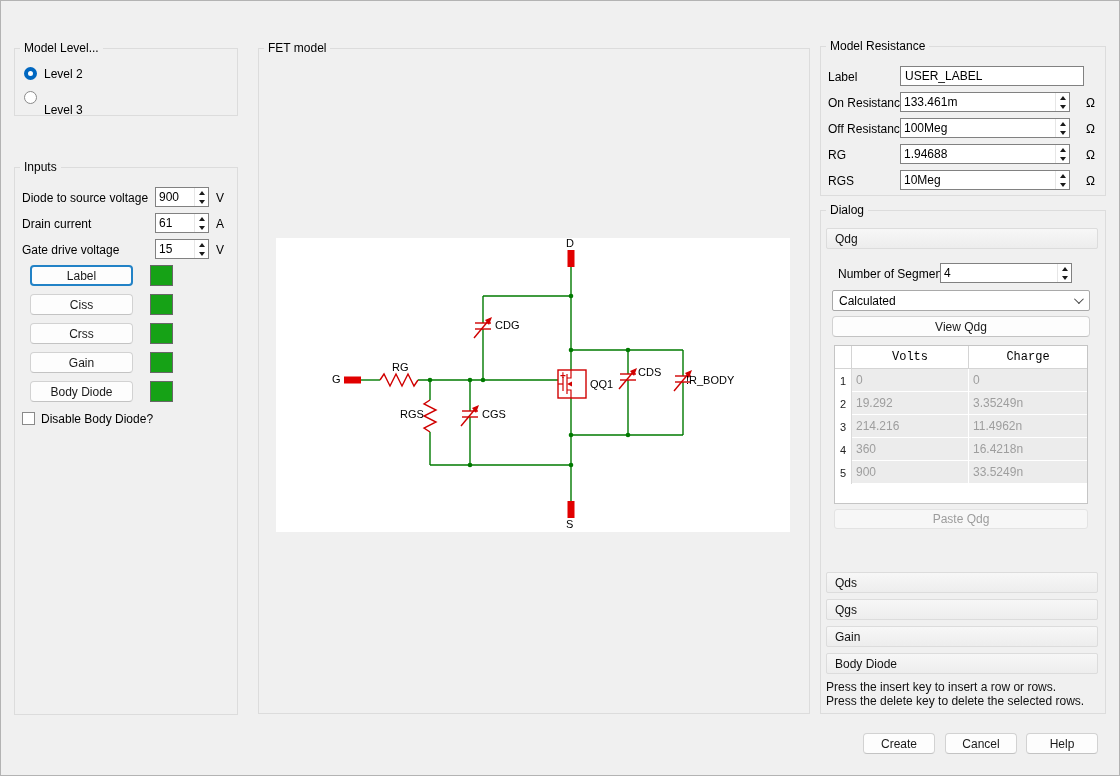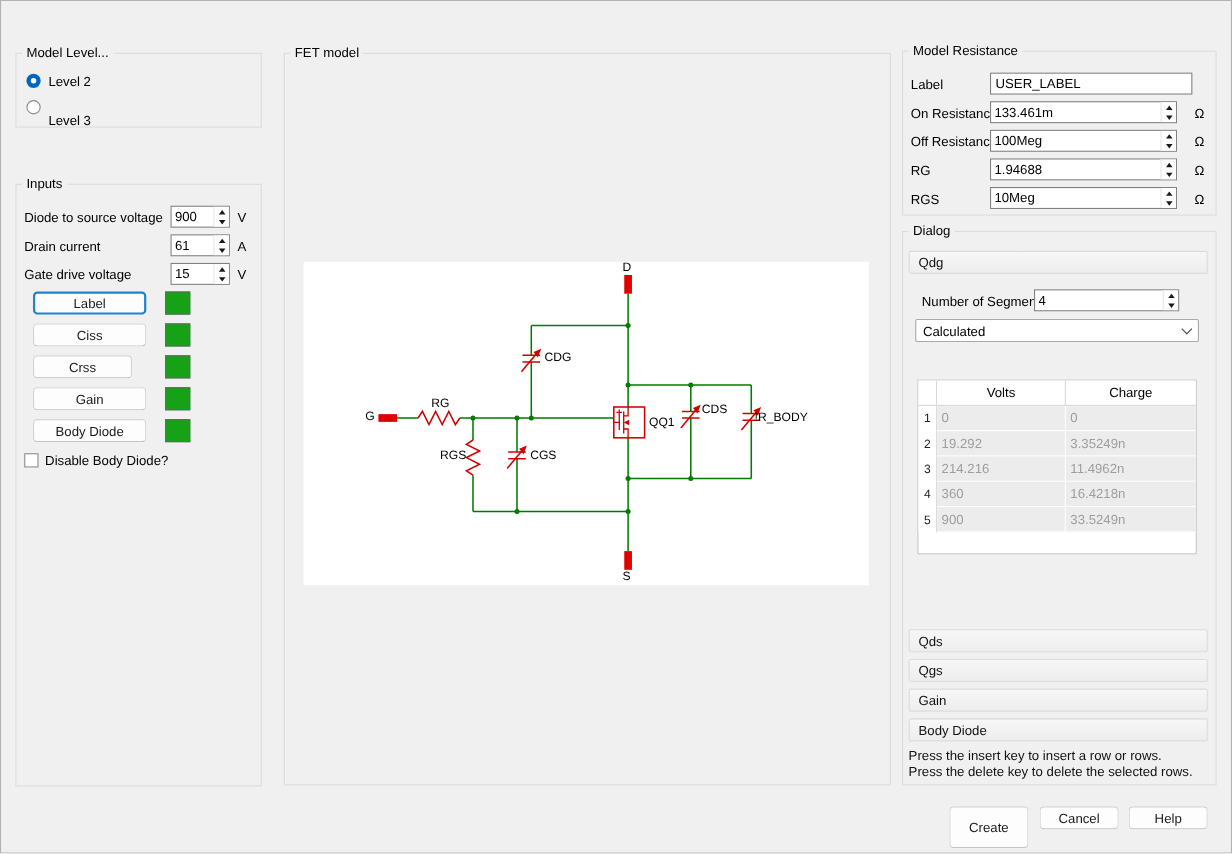--- a/index.html
+++ b/index.html
@@ -44,21 +44,21 @@
   
   .combo{position:absolute;display:flex;align-items:center;background:#fff;border:1px solid #a9a9a9;border-radius:2px;
          font-size:12px;color:#000;padding-left:6px;box-sizing:border-box;z-index:2;}
   .chev{margin-left:auto;margin-right:8px;width:6px;height:6px;border-right:1.5px solid #444;border-bottom:1.5px solid #444;
         transform:rotate(45deg) translateY(-2px);}
   
   .qtable{position:absolute;background:#fff;border:1px solid #c5c5c5;box-sizing:border-box;z-index:2;}
   .trow{display:flex;height:23px;}
   .tc{box-sizing:border-box;display:flex;align-items:center;font-size:12px;}
   .c0{width:17px;}.c1{width:117px;}.c2{flex:1;}
-  .th{justify-content:center;background:#fff;color:#000;border-bottom:1px solid #d4d4d4;}
+  .th{justify-content:center;background:#fff;color:#000;border-bottom:1px solid #d4d4d4;font-family:Liberation Mono, monospace;}
   .th.c0,.th.c1{border-right:1px solid #d4d4d4;}
   .rn{justify-content:center;background:#fff;color:#222;font-size:11px;border-right:1px solid #d9d9d9;}
   .dv{background:#ececec;color:#9e9e9e;padding-left:4px;border-bottom:1px solid #fff;}
   .dv.c1{border-right:1px solid #fff;}
   
   .canvas{position:absolute;background:#fff;z-index:1;}
   .net{position:absolute;font-size:11px;color:#000;white-space:nowrap;z-index:2;}
   .net.b{font-weight:normal;}
   .net.red{color:#d00000;font-weight:bold;font-size:10px;}
 </style>
@@ -105,21 +105,21 @@
       <div class="arr up"></div>
       <div class="arr dn"></div>
     </div>
   </div>
   <span class="lbl" style="left:216px;top:243px">V</span>
 
   <div class="btn focus" style="left:30px;top:265px;width:103px;height:21px">Label</div>
   <div class="indicator" style="left:150px;top:265px;width:23px;height:21px"></div>
   <div class="btn" style="left:30px;top:294px;width:103px;height:21px">Ciss</div>
   <div class="indicator" style="left:150px;top:294px;width:23px;height:21px"></div>
-  <div class="btn" style="left:30px;top:323px;width:90px;height:21px">Crss</div>
+  <div class="btn" style="left:30px;top:323px;width:103px;height:21px">Crss</div>
   <div class="indicator" style="left:150px;top:323px;width:23px;height:21px"></div>
   <div class="btn" style="left:30px;top:352px;width:103px;height:21px">Gain</div>
   <div class="indicator" style="left:150px;top:352px;width:23px;height:21px"></div>
   <div class="btn" style="left:30px;top:381px;width:103px;height:21px">Body Diode</div>
   <div class="indicator" style="left:150px;top:381px;width:23px;height:21px"></div>
 
   <div class="cbox" style="left:22px;top:412px"></div>
   <span class="lbl" style="left:41px;top:412px">Disable Body Diode?</span>
 
   <div class="group" style="left:258px;top:48px;width:552px;height:666px"></div>
@@ -279,20 +279,21 @@
       <div class="arr up"></div>
       <div class="arr dn"></div>
     </div>
   </div>
 
   <div class="combo" style="left:832px;top:290px;width:258px;height:21px">
     <span>Calculated</span>
     <span class="chev"></span>
   </div>
 
+  <div class="btn" style="left:832px;top:316px;width:258px;height:21px">View Qdg</div>
 
   <div class="qtable" style="left:834px;top:345px;width:254px;height:159px">
     <div class="trow">
       <div class="tc th c0"></div>
       <div class="tc th c1">Volts</div>
       <div class="tc th c2">Charge</div>
     </div>
     <div class="trow">
       <div class="tc rn c0">1</div>
       <div class="tc dv c1">0</div>
@@ -313,26 +314,27 @@
       <div class="tc dv c1">360</div>
       <div class="tc dv c2">16.4218n</div>
     </div>
     <div class="trow">
       <div class="tc rn c0">5</div>
       <div class="tc dv c1">900</div>
       <div class="tc dv c2">33.5249n</div>
     </div>
   </div>
 
+  <div class="btn disabled" style="left:834px;top:509px;width:254px;height:20px">Paste Qdg</div>
 
   <div class="secbar" style="left:826px;top:599px;width:272px;height:21px">Qgs</div>
   <div class="secbar" style="left:826px;top:572px;width:272px;height:21px">Qds</div>
   <div class="secbar" style="left:826px;top:626px;width:272px;height:21px">Gain</div>
   <div class="secbar" style="left:826px;top:653px;width:272px;height:21px">Body Diode</div>
 
   <div class="hint" style="left:826px;top:680px">Press the insert key to insert a row or rows.</div>
   <div class="hint" style="left:826px;top:694px">Press the delete key to delete the selected rows.</div>
 
-  <div class="btn" style="left:863px;top:733px;width:72px;height:38px">Create</div>
+  <div class="btn" style="left:863px;top:733px;width:72px;height:21px">Create</div>
   <div class="btn" style="left:945px;top:733px;width:72px;height:21px">Cancel</div>
   <div class="btn" style="left:1026px;top:733px;width:72px;height:21px">Help</div>
 
 </div>
 
 </body></html>

